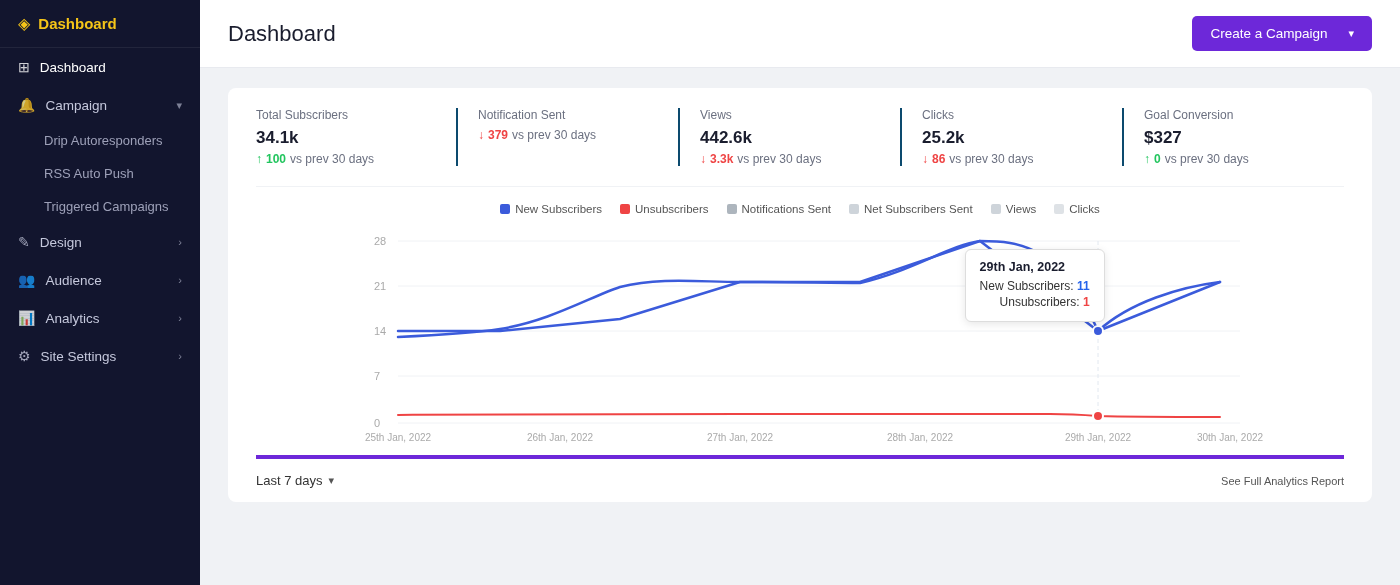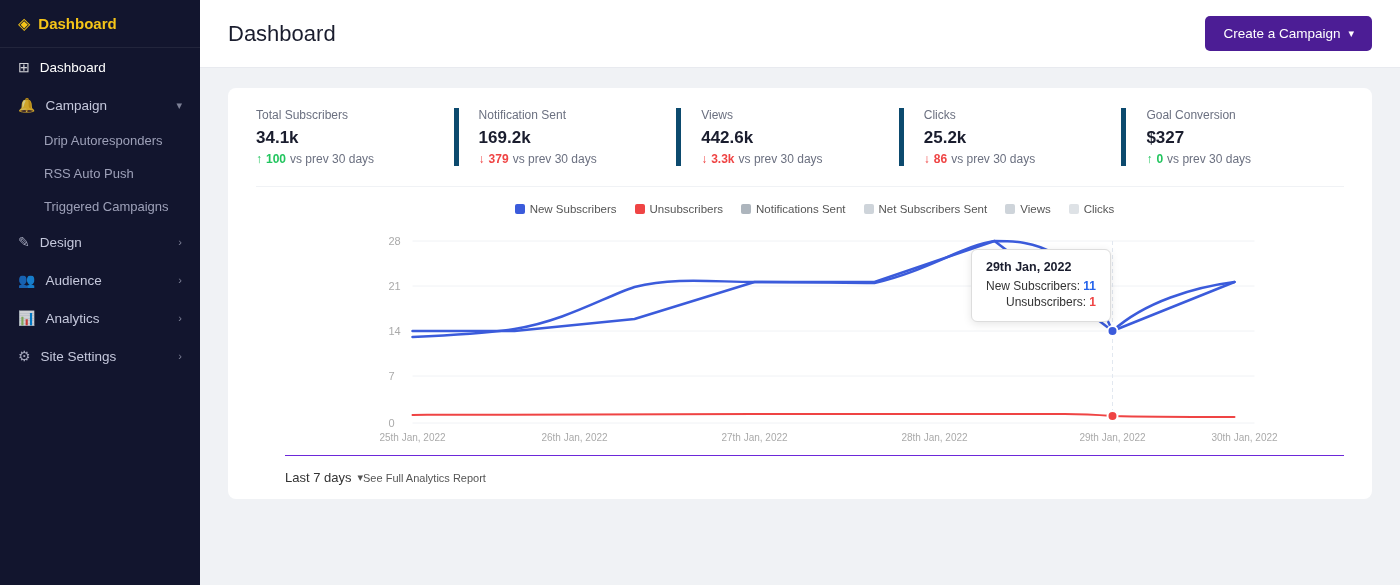--- a/index.html
+++ b/index.html
@@ -13,56 +13,56 @@
     .sidebar-item { padding: 11px 18px; display: flex; align-items: center; gap: 10px; cursor: pointer; font-size: 13.5px; color: #c5c8dc; position: relative; }
     .sidebar-item.active { color: #fff; }
     .sidebar-item .item-icon { font-size: 14px; opacity: 0.8; }
     .sidebar-item .chevron { margin-left: auto; font-size: 11px; opacity: 0.6; }
     .sidebar-sub-item { padding: 9px 18px 9px 44px; font-size: 13px; color: #9da0b8; cursor: pointer; }
 
     
     .main { flex: 1; display: flex; flex-direction: column; overflow: hidden; }
     .main-header { background: #fff; padding: 16px 28px; display: flex; align-items: center; justify-content: space-between; border-bottom: 1px solid #e8eaef; }
     .page-title { font-size: 22px; font-weight: 400; color: #1a1d2e; }
-    .create-btn { background: #4c1d95; color: #fff; border: none; padding: 10px 18px; border-radius: 5px; font-size: 13.5px; cursor: pointer; display: flex; align-items: center; gap: 8px; }
+    .create-btn { background: #6d28d9; color: #fff; border: none; padding: 10px 18px; border-radius: 5px; font-size: 13.5px; cursor: pointer; display: flex; align-items: center; gap: 21px; }
     .create-btn .btn-chevron { font-size: 11px; }
 
     
     .dashboard-content { flex: 1; overflow-y: auto; padding: 20px 28px; }
     .stats-card { background: #fff; border-radius: 8px; padding: 20px 28px 0 28px; }
 
     
     .stats-row { display: flex; gap: 0; border-bottom: 1px solid #f0f2f5; padding-bottom: 20px; }
-    .stat-item { flex: 1; padding: 0 20px 0 0; border-right: 5px solid #0c4a6e; margin-right: 20px; }
+    .stat-item { flex: 1; padding: 0 20px 0 0; border-right: 2px solid #0c4a6e; margin-right: 20px; }
     .stat-item:last-child { border-right: none; margin-right: 0; }
     .stat-label { font-size: 12px; color: #6b7080; margin-bottom: 6px; }
     .stat-value { font-size: 17px; font-weight: 700; color: #1a1d2e; margin-bottom: 4px; }
     .stat-change { font-size: 12px; display: flex; align-items: center; gap: 4px; color: #6b7080; }
     .stat-change.up { }
     .stat-change .arrow-up { color: #22c55e; }
     .stat-change .arrow-down { color: #ef4444; }
     .stat-change .change-val { font-weight: 600; }
     .change-val.green { color: #22c55e; }
     .change-val.red { color: #ef4444; }
 
     
-    .chart-area { padding: 16px 0 0 0; margin-left: 29px; }
+    .chart-area { padding: 16px 0 0 0; }
     .chart-legend { display: flex; align-items: center; gap: 18px; justify-content: center; margin-bottom: 12px; flex-wrap: wrap; }
     .legend-item { display: flex; align-items: center; gap: 5px; font-size: 11.5px; color: #555; }
     .legend-dot { width: 10px; height: 10px; border-radius: 2px; }
 
     .chart-svg-wrap { position: relative; width: 100%; }
     .chart-tooltip { position: absolute; background: #fff; border: 1px solid #ddd; border-radius: 6px; padding: 10px 14px; font-size: 12px; color: #333; box-shadow: 0 2px 8px rgba(0,0,0,0.1); top: 25%; right: 18%; pointer-events: none; }
     .chart-tooltip-date { font-weight: 600; margin-bottom: 5px; color: #1a1d2e; font-size: 12.5px; }
     .chart-tooltip-line { margin: 2px 0; text-align: right; }
     .chart-tooltip-val { color: #2563eb; font-weight: 600; }
     .chart-tooltip-val.red { color: #ef4444; }
 
     
-    .chart-bottom { display: flex; align-items: center; padding: 14px 0 14px 0; border-top: 1px solid #6d28d9; margin-top: 4px; }
+    .chart-bottom { display: flex; align-items: center; justify-content: space-between; padding: 14px 0 14px 0; border-top: 4px solid #6d28d9; margin-top: 4px; }
     .time-filter { display: flex; align-items: center; gap: 6px; font-size: 13px; color: #333; cursor: pointer; font-weight: 500; }
     .time-filter .chev { font-size: 11px; color: #555; }
     .full-report { font-size: 11px; color: #555; cursor: pointer; }
   </style>
 </head>
 <body>
 
 <div class="sidebar">
   <div class="sidebar-logo">
     <span class="sidebar-logo-icon">◈</span>
@@ -133,21 +133,20 @@
           <div class="stat-value">34.1k</div>
           <div class="stat-change up">
             <span class="arrow-up">↑</span>
             <span class="change-val green">100</span>
             <span>vs prev 30 days</span>
           </div>
         </div>
 
         <div class="stat-item">
           <div class="stat-label">Notification Sent</div>
-          <div class="stat-value">169.2k</div>
           <div class="stat-change">
             <span class="arrow-down">↓</span>
             <span class="change-val red">379</span>
             <span>vs prev 30 days</span>
           </div>
         </div>
 
         <div class="stat-item">
           <div class="stat-label">Views</div>
           <div class="stat-value">442.6k</div>

